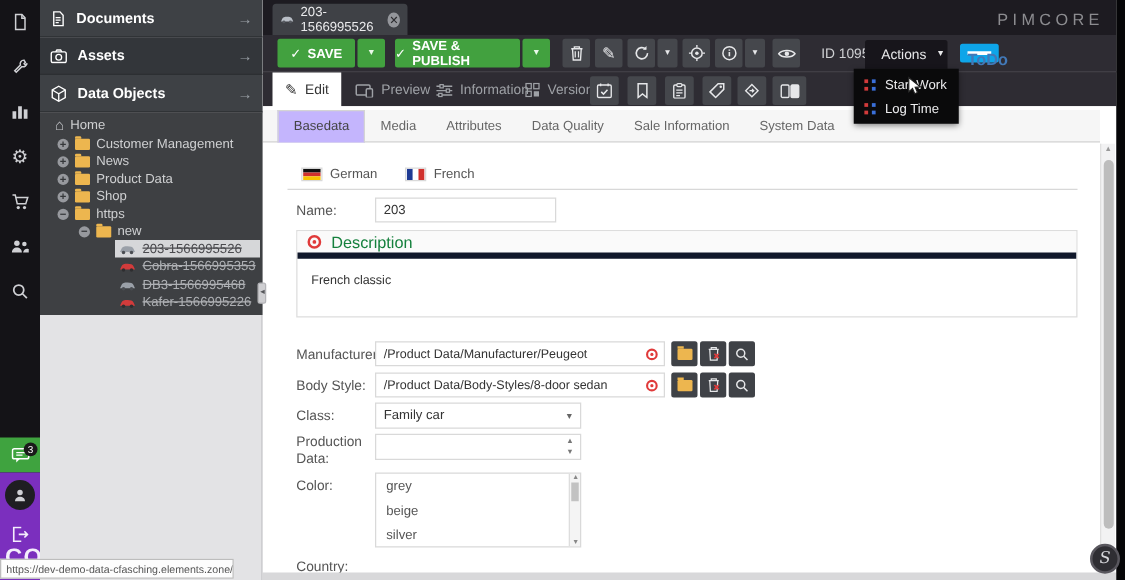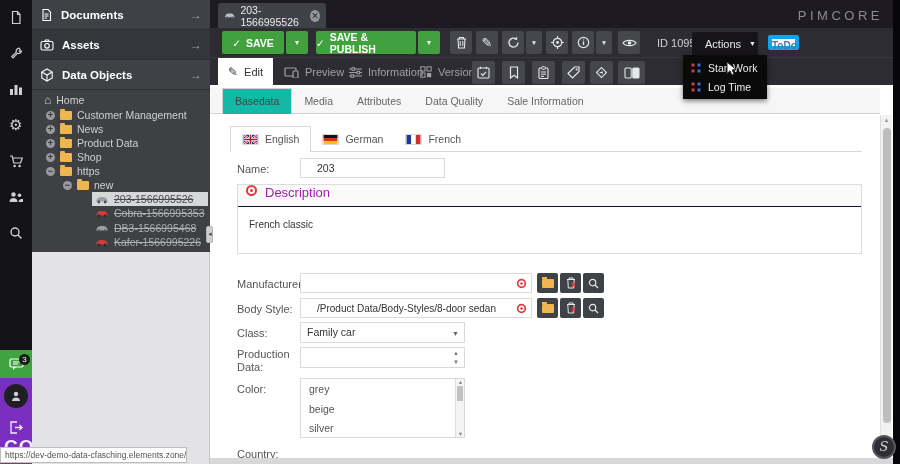--- a/index.html
+++ b/index.html
@@ -34,46 +34,46 @@
   #doc-tab .t{color:#ebebed;font-size:10.5px}
   .close-circ{width:12px;height:12px;border-radius:50%;background:#94969b;color:#2b2b2e;font-size:9px;line-height:12px;text-align:center;cursor:pointer}
   #logo{position:absolute;right:10px;top:8px;color:#8c8c90;font-size:13px;letter-spacing:3.5px;font-weight:500}
   #row2{position:absolute;left:0;top:28px;width:683px;height:29px;background:#2e2c33}
   .gbtn{position:absolute;top:3px;height:23px;background:#42a13f;border-radius:2px;color:#fff;font-size:10.5px;font-weight:bold;display:flex;align-items:center;justify-content:center;gap:5px;cursor:pointer}
   .gcaret{position:absolute;top:3px;height:23px;width:22px;background:#42a13f;border-radius:2px;color:#eafaea;font-size:7px;display:flex;align-items:center;justify-content:center;cursor:pointer}
   .tbtn{position:absolute;top:3px;width:22px;height:23px;background:#45474c;border-radius:2px;display:flex;align-items:center;justify-content:center;color:#e6e7e9;cursor:pointer}
   .tbtn.narrow{width:16px;font-size:6.5px}
   .hlabel{position:absolute;top:9px;color:#cfd0d3;font-size:11px}
   #actions-btn{position:absolute;left:482px;top:4px;width:66px;height:23px;background:#17151b;border-radius:2px 2px 0 0;display:flex;align-items:center;gap:6px;padding:0 7px;color:#e8e8ea;font-size:11px;cursor:pointer}
-  #todo-badge{position:absolute;left:558px;top:7px;width:31px;height:15px;background:#fff;border:4px solid #0ea5e9;border-radius:2px;color:#4279b8;font-size:10px;font-weight:bold;text-align:center;line-height:13px}
+  #todo-badge{position:absolute;left:558px;top:7px;width:31px;height:15px;background:#fff;border:6px solid #0ea5e9;border-radius:2px;color:#4279b8;font-size:13px;font-weight:bold;text-align:center;line-height:13px}
   #row3{position:absolute;left:0;top:57px;width:683px;height:28px;background:#2e2c33;border-top:1px solid #3a383f}
   .vtab{position:absolute;top:0;height:28px;display:flex;align-items:center;gap:6px;padding:0 10px;color:#9ea1a6;font-size:11px;cursor:pointer}
   .vtab.active{background:#fff;color:#333}
   .vbtn{position:absolute;top:3px;width:23px;height:23px;background:#45474c;border-radius:2px;display:flex;align-items:center;justify-content:center;cursor:pointer}
   #actions-menu{position:absolute;left:473px;top:55px;width:84px;background:#0a0a0b;z-index:20;padding:3px 0;box-shadow:0 2px 5px rgba(0,0,0,.5)}
   .menu-item{height:19px;display:flex;align-items:center;gap:7px;padding:0 8px;color:#ececee;font-size:10.5px;cursor:pointer}
   #cursor{position:absolute;left:516px;top:61px;z-index:30}
   
   #content{position:absolute;left:0;top:85px;width:683px;height:379px;background:#fff}
   #otabs{position:absolute;left:0;top:3px;width:670px;height:26px;background:#f6f6f6;border-bottom:1px solid #d4d4d4;display:flex;align-items:flex-end;padding-left:12px}
   .otab{padding:6px 12px;font-size:10.5px;color:#666;cursor:pointer}
-  .otab.active{background:#14b8a6;border:1px solid #d4d4d4;border-bottom:none;margin-bottom:-1px;padding-bottom:7px;color:#444}
+  .otab.active{background:#c4b5fd;border:1px solid #d4d4d4;border-bottom:none;margin-bottom:-1px;padding-bottom:7px;color:#444}
   #langrow{position:absolute;left:20px;top:40px;width:632px;height:27px;border-bottom:1px solid #d8d8d8;display:flex;align-items:flex-end}
   .ltab{display:flex;align-items:center;gap:6px;padding:6px 11px;font-size:10.5px;color:#555;cursor:pointer}
   .ltab.active{background:#fff;border:1px solid #d8d8d8;border-bottom:none;margin-bottom:-1px;padding-bottom:7px}
   .flag{width:17px;height:11px;display:block;border:1px solid rgba(0,0,0,.15)}
   .flabel{position:absolute;font-size:11px;color:#555}
-  .finput{position:absolute;height:20px;border:1px solid #d9d9d9;background:#fff;font-size:10.5px;color:#333;padding:0 16px;font-family:inherit}
+  .finput{position:absolute;height:20px;border:1px solid #d9d9d9;background:#fff;font-size:10.5px;color:#333;padding:0 6px;font-family:inherit}
   .fselect{position:absolute;height:21px;border:1px solid #d9d9d9;background:#fff;font-size:10.5px;color:#333;padding:3px 18px 0 6px;cursor:pointer}
   .sel-caret{position:absolute;right:5px;top:7px;font-size:7px;color:#666}
   .bullseye{width:11px;height:11px;border:2px solid #e03a3a;border-radius:50%;position:relative;flex:0 0 11px}
   .bullseye::after{content:"";position:absolute;left:1.7px;top:1.7px;width:3.6px;height:3.6px;background:#e03a3a;border-radius:50%}
   .bullseye.sm{transform:scale(.85)}
   #descpanel{position:absolute;left:27px;top:99px;width:625px;height:70px;border:1px solid #ddd;background:#fff}
-  #desc-hd{height:22px;background:#fafafa;border-bottom:1px solid #0f172a;display:flex;gap:8px;padding:0 8px;font-size:13px;color:#a21caf}
+  #desc-hd{height:22px;background:#fafafa;border-bottom:5px solid #0f172a;display:flex;align-items:center;gap:8px;padding:0 8px;font-size:13px;color:#15803d}
   .relbtn{position:absolute;width:21px;height:20px;background:#3f4247;border-radius:2px;display:flex;align-items:center;justify-content:center;cursor:pointer}
   .minifolder{width:12px;height:9px;background:#edb64f;border-radius:1px;position:relative}
   .minifolder::before{content:"";position:absolute;top:-2px;left:0;width:5px;height:2px;background:#edb64f}
   .inp-bull{position:absolute;top:4px}
   #colorlist{position:absolute;left:90px;top:293px;width:165px;height:60px;border:1px solid #d9d9d9;background:#fff;overflow:hidden}
   .copt{position:absolute;left:0;width:148px;height:19px;font-size:10.5px;color:#555;padding:4px 0 0 8px;cursor:pointer}
   .lscroll{position:absolute;right:0;top:0;width:9px;height:58px;background:#f4f4f4;border-left:1px solid #ddd}
   .lthumb{position:absolute;left:1px;top:7px;width:6px;height:15px;background:#c2c2c2}
   .larr{position:absolute;left:0;width:9px;font-size:5.5px;color:#888;text-align:center;cursor:pointer}
   #mscroll{position:absolute;right:1px;top:30px;width:12px;height:349px;background:#f2f2f3;border-left:1px solid #e0e0e0}
@@ -423,33 +423,24 @@
       </svg>
   </div>
 
   <div id="content">
     <div id="otabs">
       <div class="otab active">Basedata</div>
       <div class="otab">Media</div>
       <div class="otab">Attributes</div>
       <div class="otab">Data Quality</div>
       <div class="otab">Sale Information</div>
+      <div class="otab">System Data</div>
     </div>
 
     <div id="langrow">
-      <div class="ltab active">
-        <svg class="flag" viewBox="0 0 17 11">
-            <rect width="17" height="11" fill="#2a3f8f"></rect>
-            <path d="M0 0l17 11M17 0L0 11" stroke="#fff" stroke-width="2.4"></path>
-            <path d="M0 0l17 11M17 0L0 11" stroke="#c8102e" stroke-width="1"></path>
-            <path d="M8.5 0v11M0 5.5h17" stroke="#fff" stroke-width="3.4"></path>
-            <path d="M8.5 0v11M0 5.5h17" stroke="#c8102e" stroke-width="1.8"></path>
-          </svg>
-        <span>English</span>
-      </div>
       <div class="ltab">
         <svg class="flag" viewBox="0 0 17 11">
             <rect width="17" height="3.7" fill="#111"></rect>
             <rect y="3.7" width="17" height="3.7" fill="#d0312d"></rect>
             <rect y="7.4" width="17" height="3.6" fill="#f8c300"></rect>
           </svg>
         <span>German</span>
       </div>
       <div class="ltab">
         <svg class="flag" viewBox="0 0 17 11">
@@ -467,20 +458,21 @@
     <div id="descpanel">
       <div id="desc-hd">
         <span class="bullseye"></span>
         <span>Description</span>
       </div>
       <div style="padding:12px 11px;font-size:10px;color:#333">French classic</div>
     </div>
 
     <div class="flabel" style="left:27px;top:193px">Manufacturer:</div>
     <div class="finput" style="left:90px;top:188px;width:232px;padding-top:4px;font-size:10px">
+      <span>/Product Data/Manufacturer/Peugeot</span>
       <span class="bullseye sm inp-bull" style="right:4px"></span>
     </div>
     <div class="relbtn" style="left:327px;top:188px">
         <span class="minifolder"></span>
       </div>
     <div class="relbtn" style="left:350px;top:188px">
       <svg width="10" height="12" viewBox="0 0 10 12">
           <path d="M1 2.5h8M3 2.5V1h4v1.5" fill="none" stroke="#e6e7e9" stroke-width="1"></path>
           <path d="M1.8 2.5l.5 8.5h5.4l.5-8.5" fill="none" stroke="#e6e7e9" stroke-width="1"></path>
           <path d="M5.5 6l3.5 3.5M9 6L5.5 9.5" stroke="#e03a3a" stroke-width="1.4"></path>

